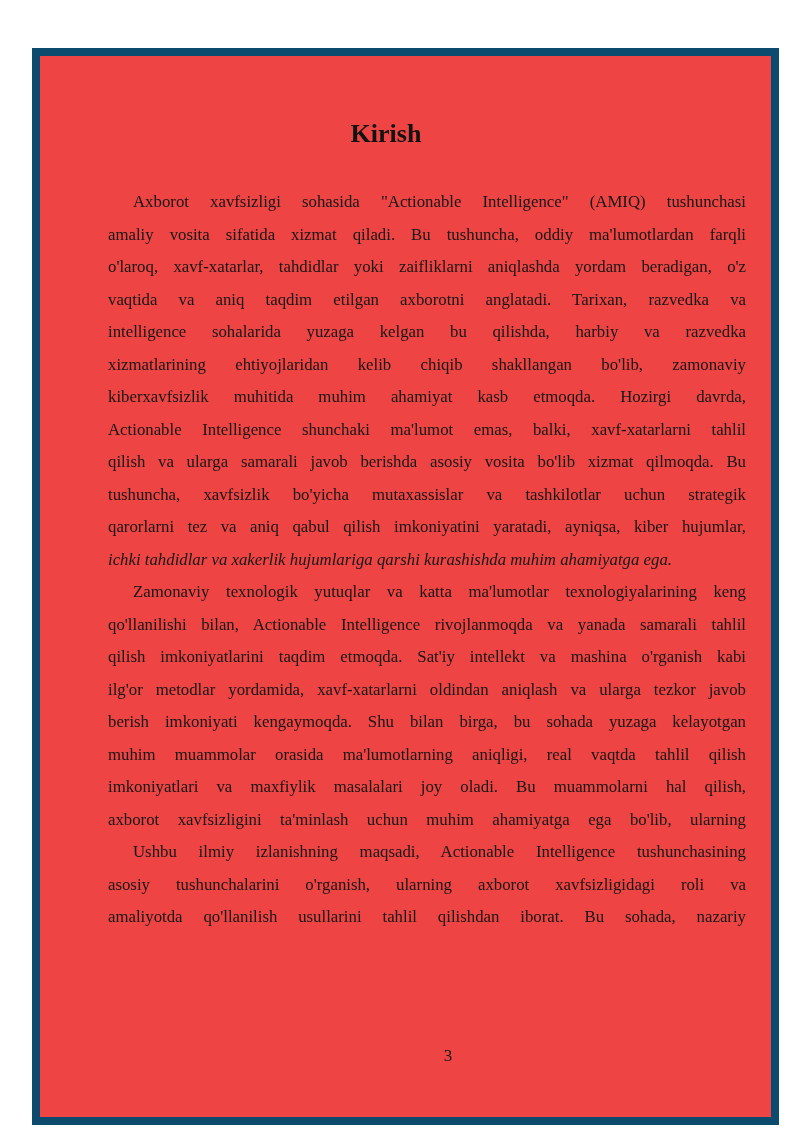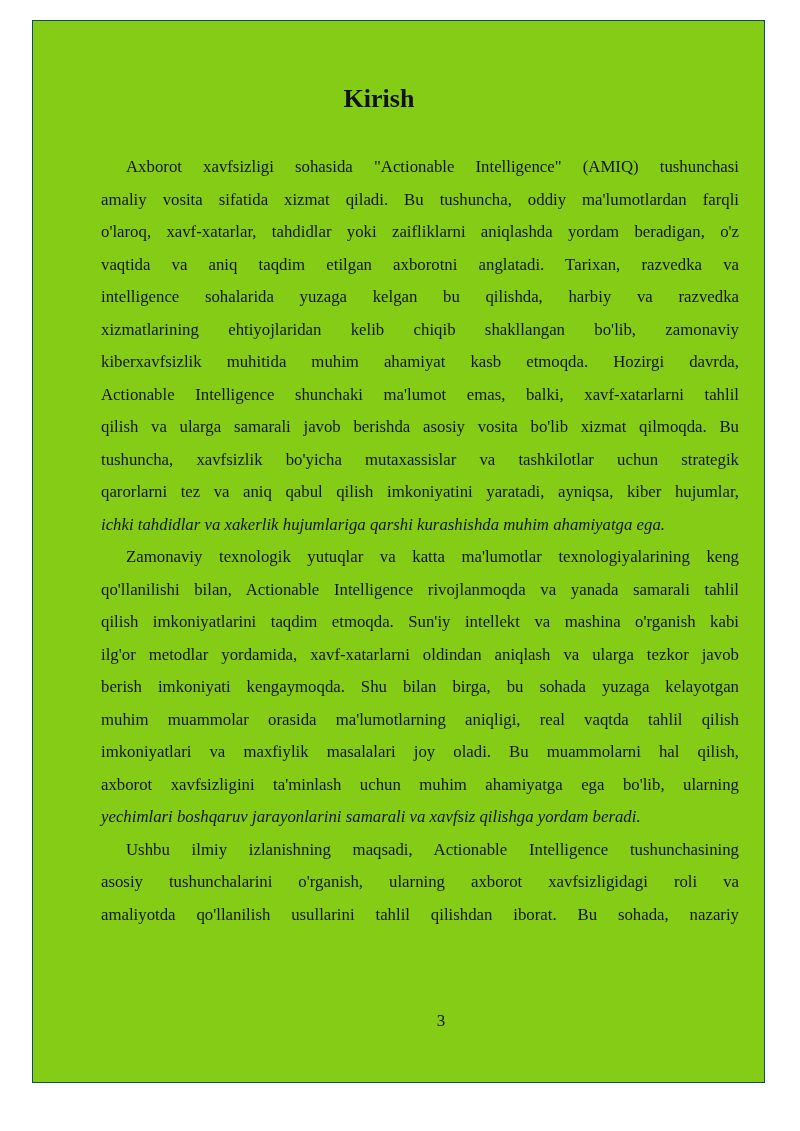--- a/index.html
+++ b/index.html
@@ -5,24 +5,24 @@
   html, body { margin: 0; padding: 0; }
   body {
     width: 800px; height: 1131px;
     background: #ffffff;
     position: relative;
     font-family: "Liberation Serif", "DejaVu Serif", serif;
     overflow: hidden;
   }
   .frame {
     position: absolute;
-    left: 32px; top: 20px;
+    left: 32px; top: 48px;
     width: 731px; height: 1061px;
-    border: 1px solid #0c4a6e;
-    background: #84cc16;
+    border: 8px solid #0c4a6e;
+    background: #ef4444;
   }
   .title {
     position: absolute;
     top: 61px; left: 68px;
     width: 638px;
     margin: 0;
     text-align: center;
     transform: translateX(-41px);
     font-size: 26px;
     font-weight: bold;
@@ -68,25 +68,24 @@
       <div class="line">intelligence sohalarida yuzaga kelgan bu qilishda, harbiy va razvedka</div>
       <div class="line">xizmatlarining ehtiyojlaridan kelib chiqib shakllangan bo'lib, zamonaviy</div>
       <div class="line">kiberxavfsizlik muhitida muhim ahamiyat kasb etmoqda. Hozirgi davrda,</div>
       <div class="line">Actionable Intelligence shunchaki ma'lumot emas, balki, xavf-xatarlarni tahlil</div>
       <div class="line">qilish va ularga samarali javob berishda asosiy vosita bo'lib xizmat qilmoqda. Bu</div>
       <div class="line">tushuncha, xavfsizlik bo'yicha mutaxassislar va tashkilotlar uchun strategik</div>
       <div class="line">qarorlarni tez va aniq qabul qilish imkoniyatini yaratadi, ayniqsa, kiber hujumlar,</div>
       <div class="line para-end">ichki tahdidlar va xakerlik hujumlariga qarshi kurashishda muhim ahamiyatga ega.</div>
       <div class="line first">Zamonaviy texnologik yutuqlar va katta ma'lumotlar texnologiyalarining keng</div>
       <div class="line">qo'llanilishi bilan, Actionable Intelligence rivojlanmoqda va yanada samarali tahlil</div>
-      <div class="line">qilish imkoniyatlarini taqdim etmoqda. Sun'iy intellekt va mashina o'rganish kabi</div>
+      <div class="line">qilish imkoniyatlarini taqdim etmoqda. Sat'iy intellekt va mashina o'rganish kabi</div>
       <div class="line">ilg'or metodlar yordamida, xavf-xatarlarni oldindan aniqlash va ularga tezkor javob</div>
       <div class="line">berish imkoniyati kengaymoqda. Shu bilan birga, bu sohada yuzaga kelayotgan</div>
       <div class="line">muhim muammolar orasida ma'lumotlarning aniqligi, real vaqtda tahlil qilish</div>
       <div class="line">imkoniyatlari va maxfiylik masalalari joy oladi. Bu muammolarni hal qilish,</div>
       <div class="line">axborot xavfsizligini ta'minlash uchun muhim ahamiyatga ega bo'lib, ularning</div>
-      <div class="line para-end">yechimlari boshqaruv jarayonlarini samarali va xavfsiz qilishga yordam beradi.</div>
       <div class="line first">Ushbu ilmiy izlanishning maqsadi, Actionable Intelligence tushunchasining</div>
       <div class="line">asosiy tushunchalarini o'rganish, ularning axborot xavfsizligidagi roli va</div>
       <div class="line">amaliyotda qo'llanilish usullarini tahlil qilishdan iborat. Bu sohada, nazariy</div>
     </div>
   <div class="page-number">3</div>
 </div>
 
 </body></html>

